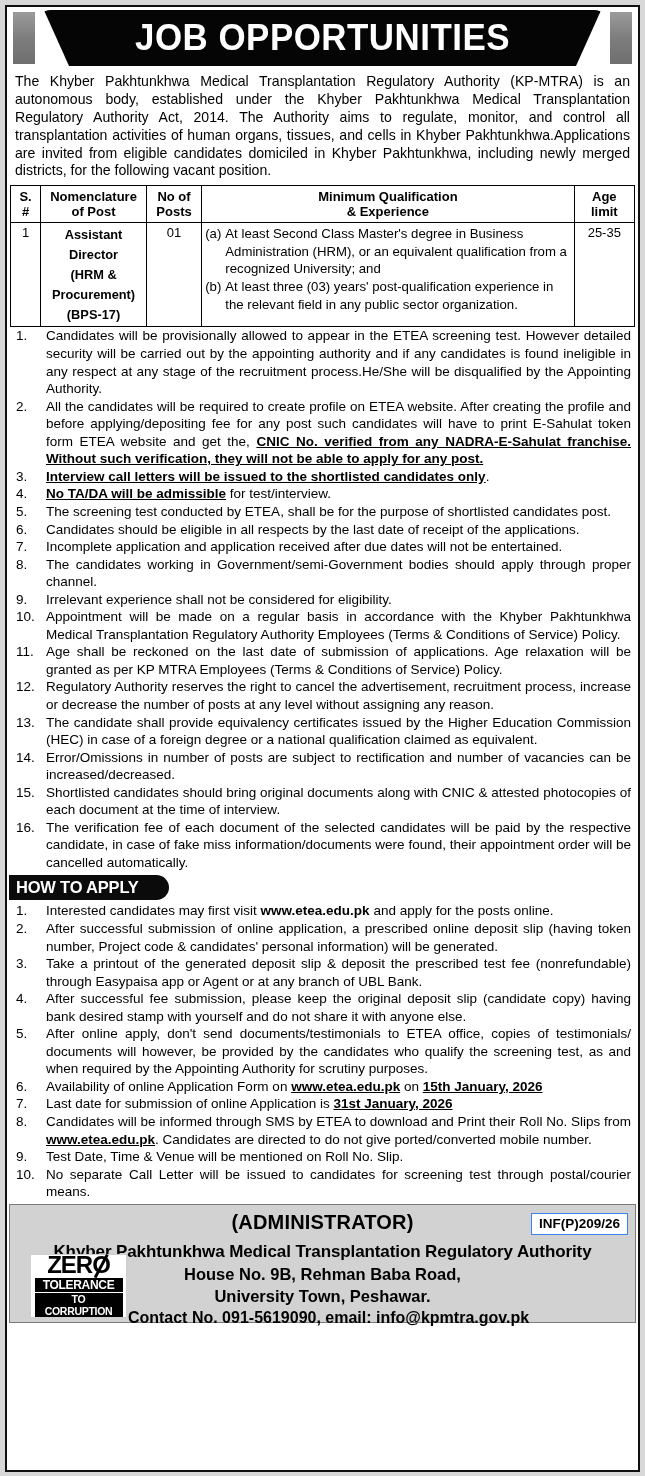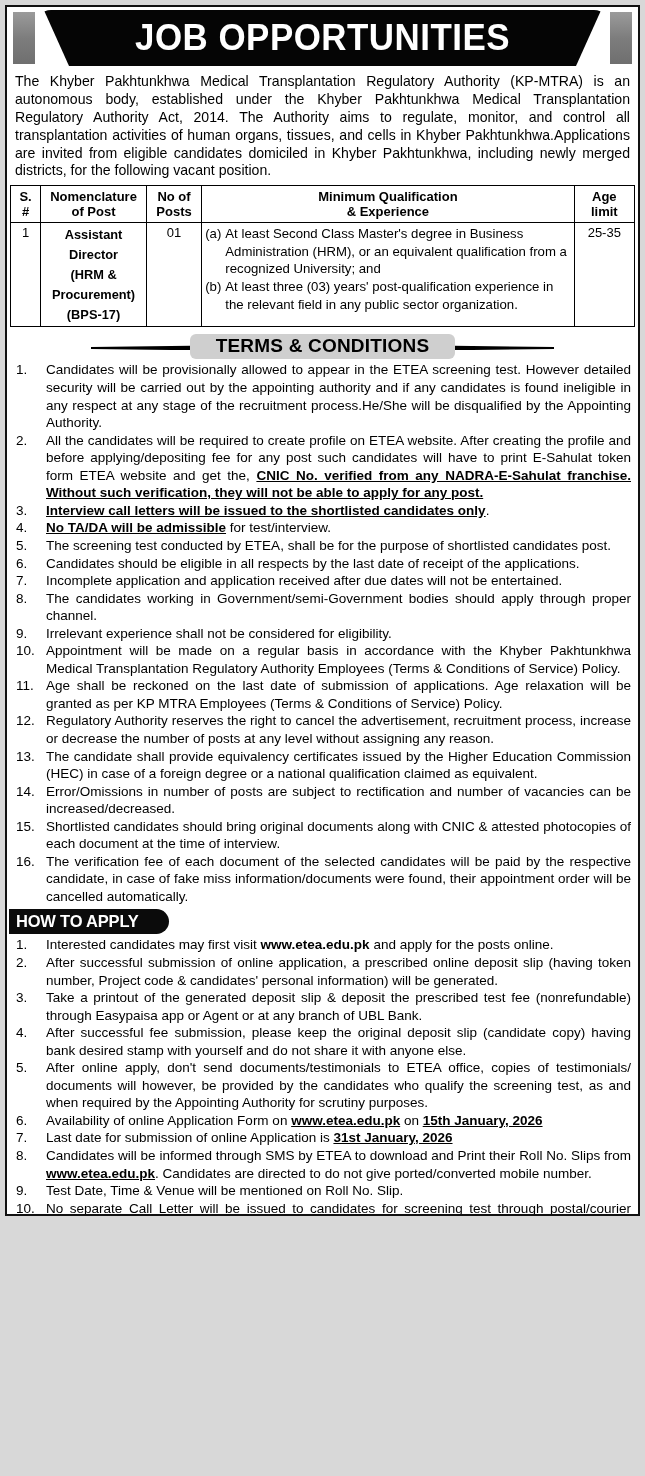--- a/index.html
+++ b/index.html
@@ -14,21 +14,21 @@
   #page {
     position: relative;
     width: 645px;
     height: 1476px;
     background: #d8d8d8;
     padding: 5px 5px 4px 5px;
   }
   #sheet {
     position: relative;
     width: 635px;
-    height: 1211px;
+    height: 1467px;
     background: #ffffff;
     border: 2px solid #111;
     overflow: hidden;
   }
 
   
   .banner-wrap {
     position: relative;
     height: 58px;
     margin: 3px 2px 2px 2px;
@@ -340,25 +340,20 @@
             <div class="qitem">
               <span class="qlab">(b)</span>
               <span class="qtxt">At least three (03) years' post-qualification experience in the relevant field in any public sector organization.</span>
             </div>
           </td>
           <td class="c-age">25-35</td>
         </tr>
       </tbody>
     </table>
 
-    <div class="terms-head">
-      <div class="tline l"></div>
-      <div class="tline r"></div>
-      <div class="terms-pill">TERMS &amp; CONDITIONS</div>
-    </div>
 
     <ol class="numlist" id="terms-list">
         <li><span>Candidates will be provisionally allowed to appear in the ETEA screening test. However detailed security will be carried out by the appointing authority and if any candidates is found ineligible in any respect at any stage of the recruitment process.He/She will be disqualified by the Appointing Authority.</span></li>
         <li><span>All the candidates will be required to create profile on ETEA website. After creating the profile and before applying/depositing fee for any post such candidates will have to print E-Sahulat token form ETEA website and get the, </span><b class="u">CNIC No. verified from any NADRA-E-Sahulat franchise. Without such verification, they will not be able to apply for any post.</b></li>
         <li><b class="u">Interview call letters will be issued to the shortlisted candidates only</b><span>.</span></li>
         <li><b class="u">No TA/DA will be admissible</b><span> for test/interview.</span></li>
         <li><span>The screening test conducted by ETEA, shall be for the purpose of shortlisted candidates post.</span></li>
         <li><span>Candidates should be eligible in all respects by the last date of receipt of the applications.</span></li>
         <li><span>Incomplete application and application received after due dates will not be entertained.</span></li>
         <li><span>The candidates working in Government/semi-Government bodies should apply through proper channel.</span></li>

